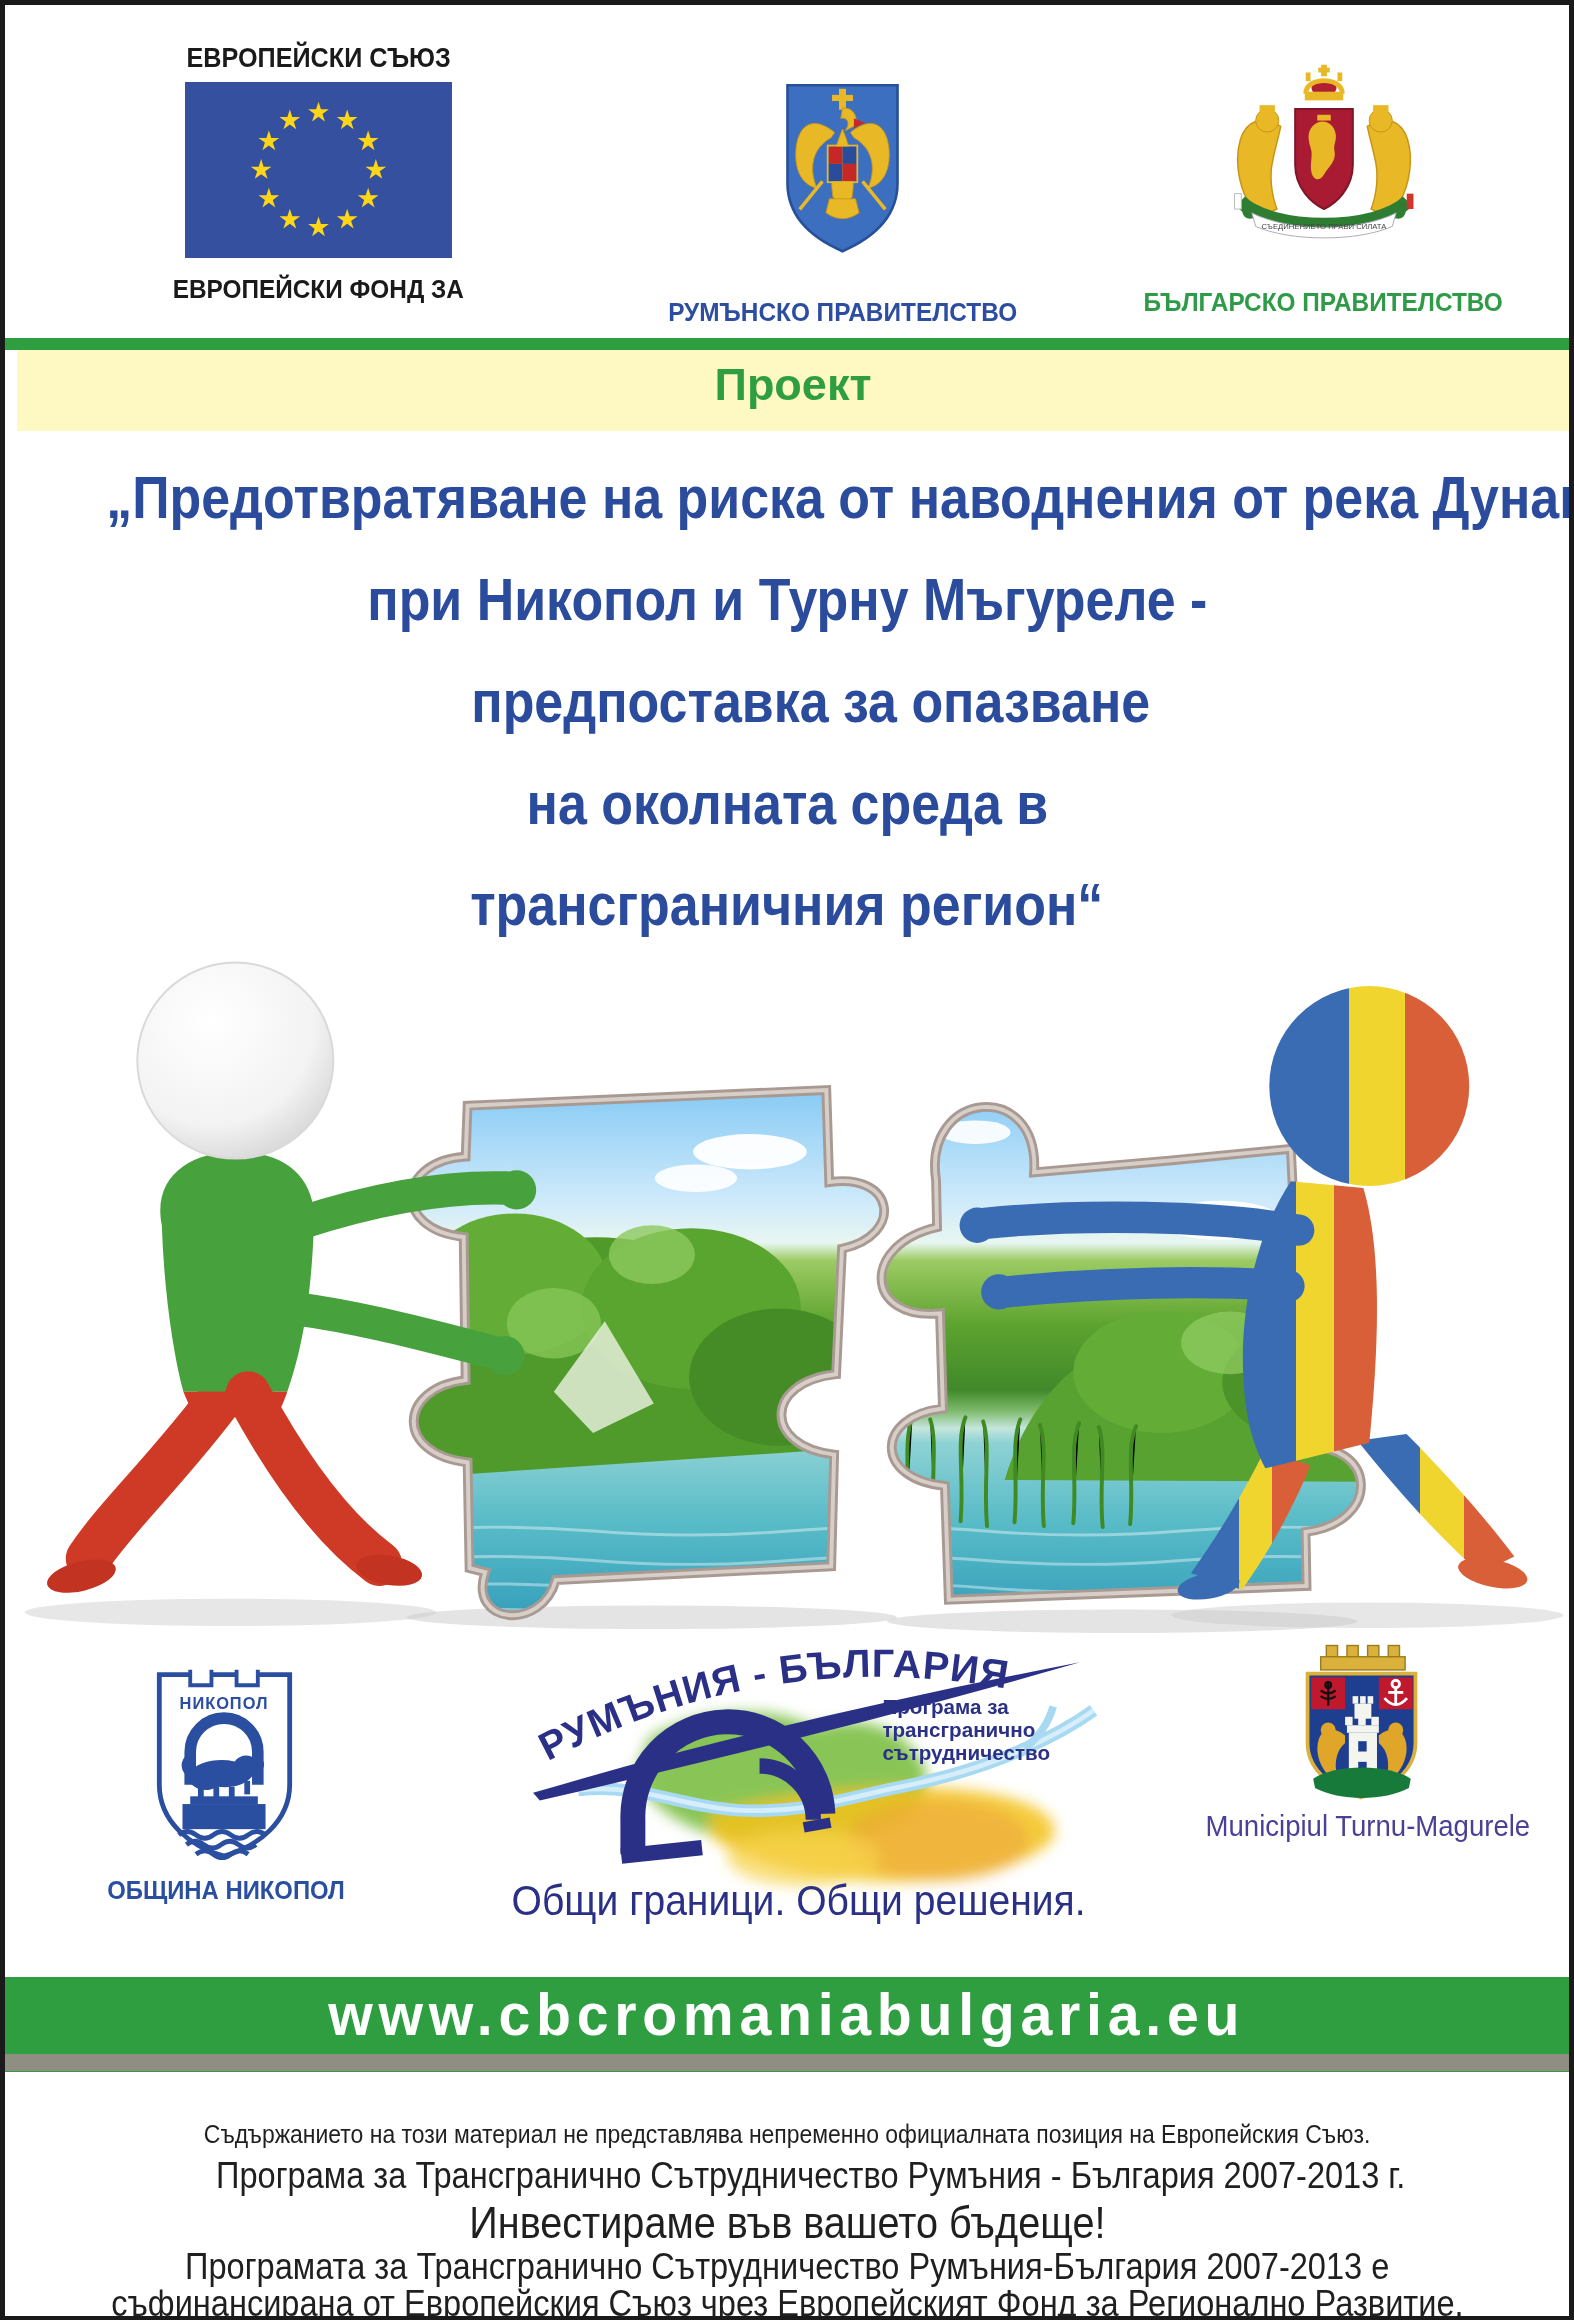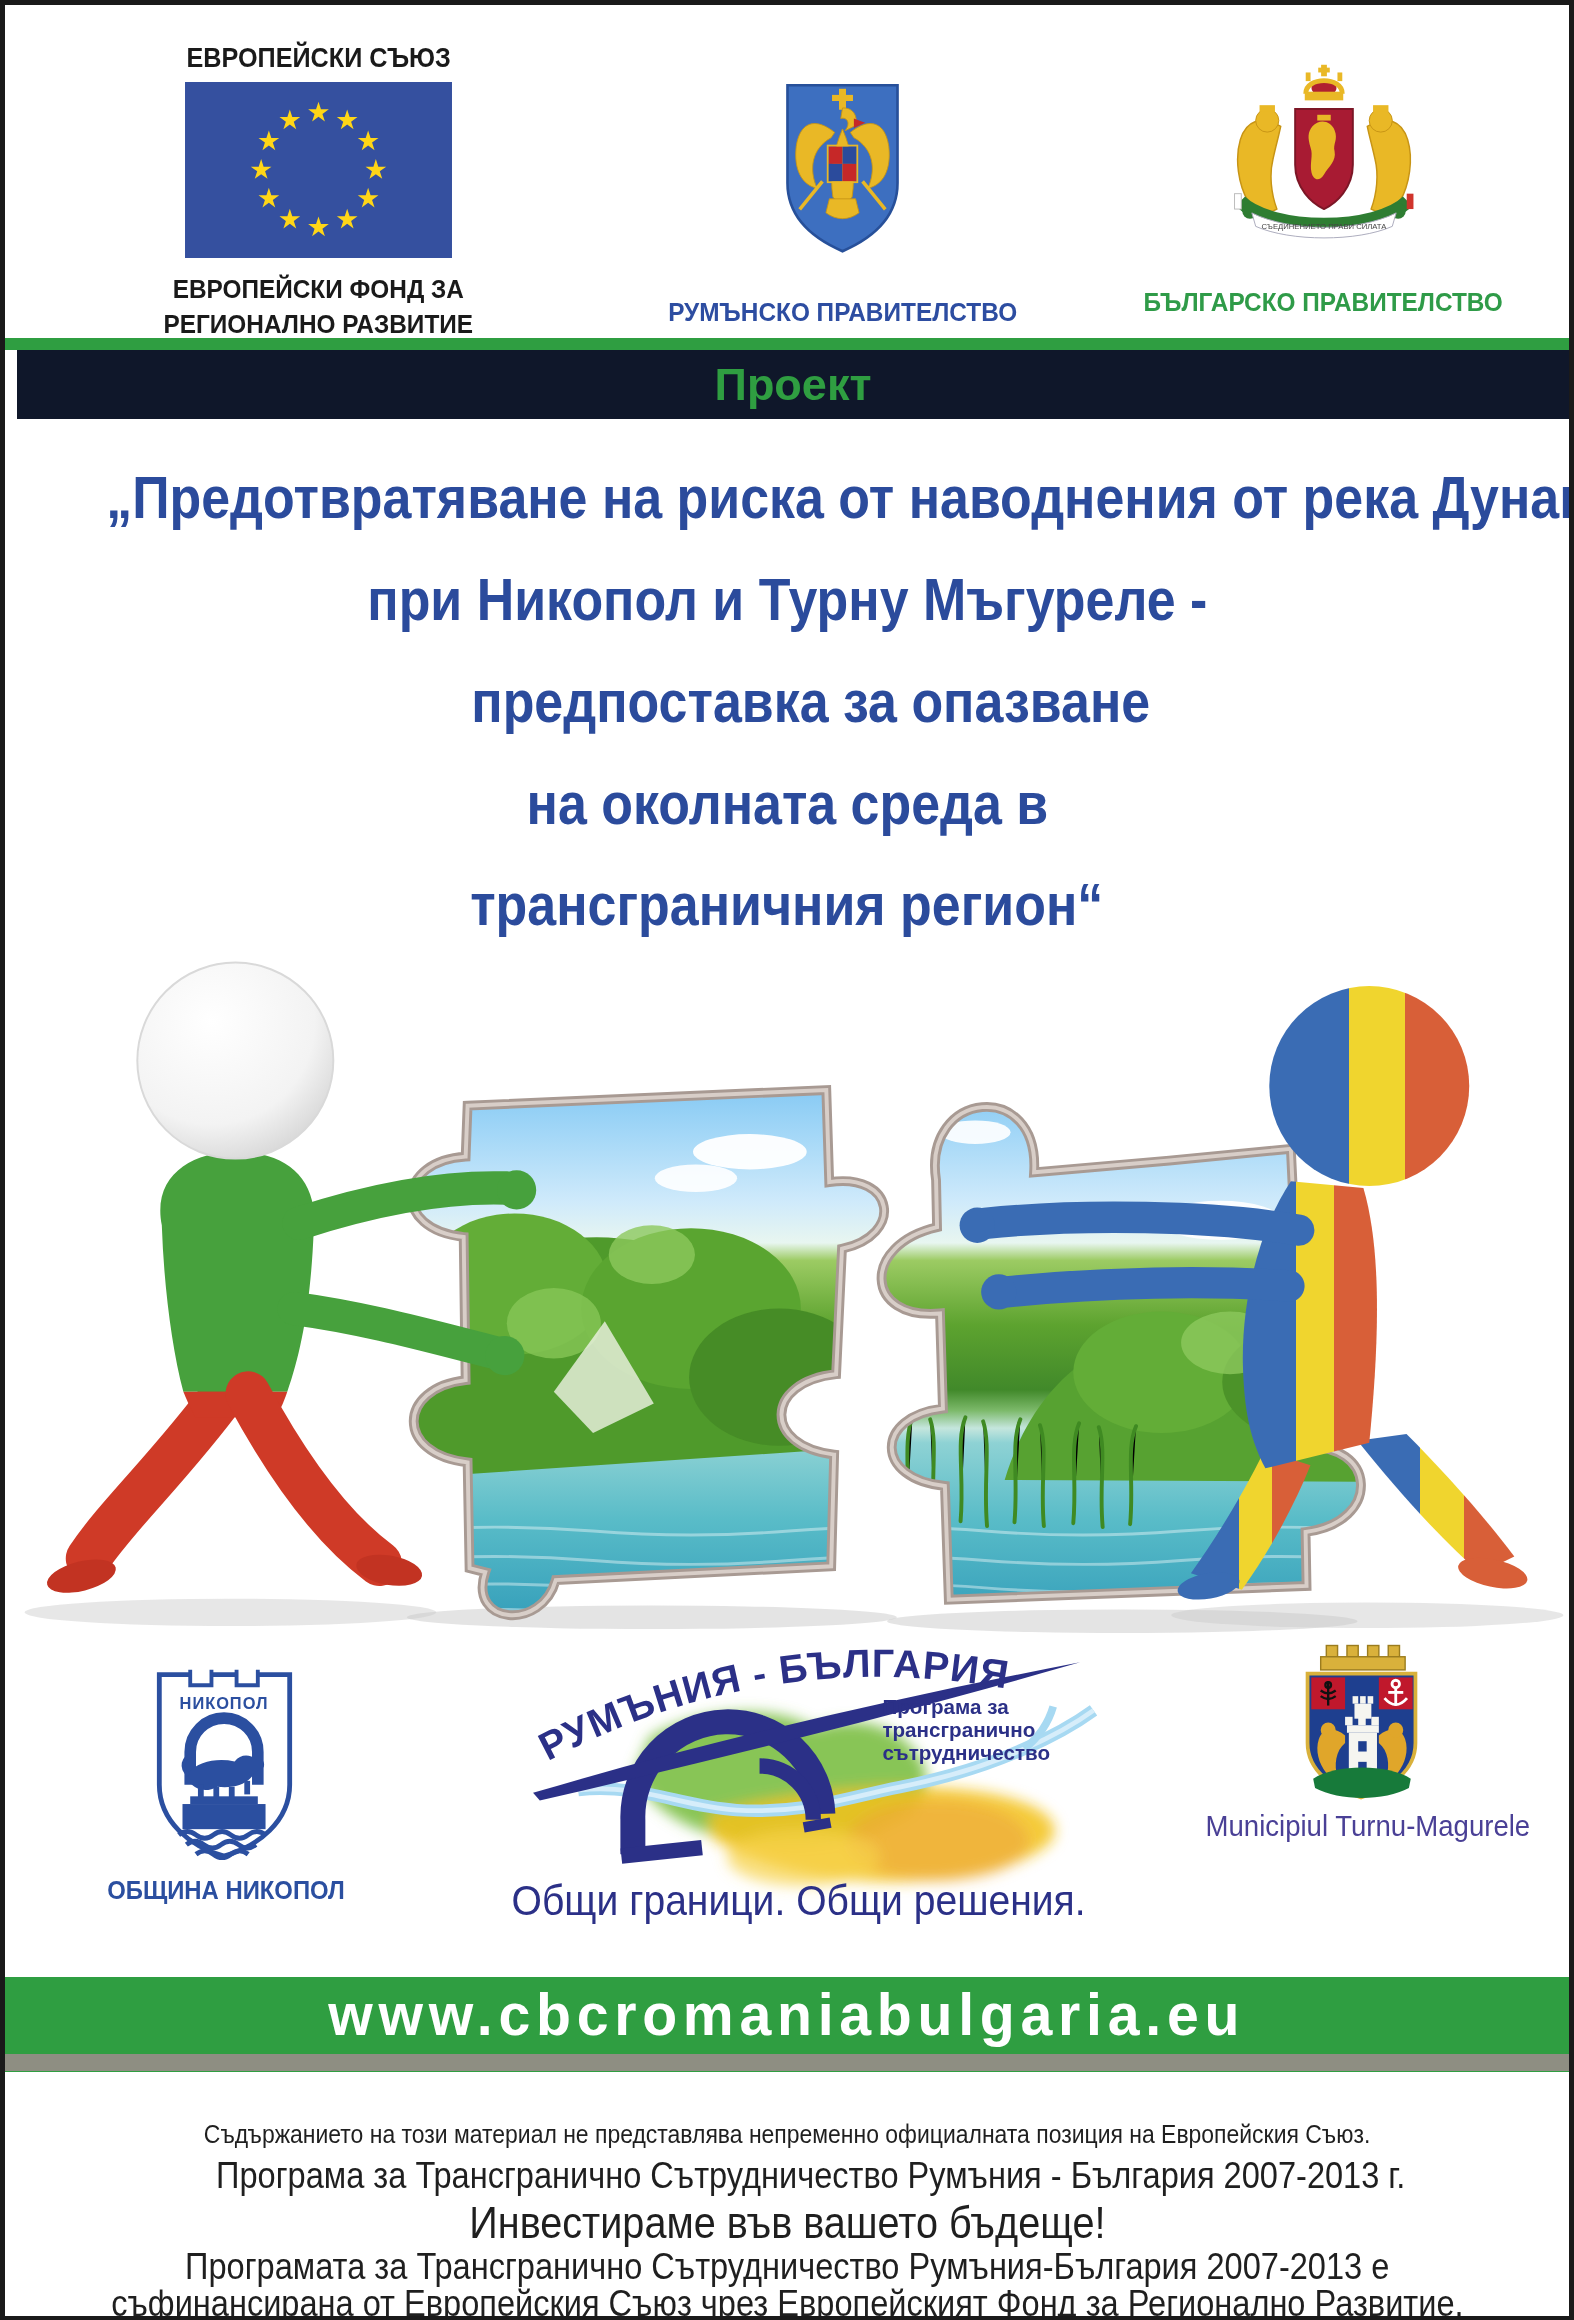--- a/index.html
+++ b/index.html
@@ -7,21 +7,21 @@
     border:5.9px solid #1a1a1a;box-sizing:border-box;overflow:hidden;
     font-family:"Liberation Sans","DejaVu Sans",sans-serif;}
   .abs{position:absolute;}
   .cline{position:absolute;left:0;right:0;text-align:center;white-space:nowrap;}
   .cx{display:inline-block;transform:scaleX(var(--sx,.9));transform-origin:center;white-space:nowrap;}
   .hdr-label{font-size:27.4px;font-weight:bold;color:#1a1a1a;}
   .fund{font-size:26.5px;font-weight:bold;color:#1a1a1a;line-height:35px;}
   .cap-ro{font-size:26.5px;color:#2d4da1;font-weight:bold;}
   .cap-bg{font-size:26.5px;color:#2f9b48;font-weight:bold;}
   .green-strip{left:0;right:0;top:333px;height:11.8px;background:#2f9e41;}
-  .yellow-band{left:12px;right:0;top:345px;height:69px;background:#0f172a;}
+  .yellow-band{left:12px;right:0;top:345px;height:81px;background:#fef9c3;}
   .yellow-band .txt{line-height:69px;font-size:45px;font-weight:bold;color:#2f9e41;}
   .title-line{font-size:59px;font-weight:bold;color:#2b4b9c;}
   .nikopol-cap{font-size:26.5px;font-weight:bold;color:#2b4fa0;}
   .motto{font-size:42px;font-weight:normal;color:#2b3087;}
   .turnu-cap{font-size:29px;color:#4a4096;}
   .site-band{left:0;right:0;top:1972px;height:95px;background:#2f9e41;}
   .site-band .txt{line-height:76px;font-size:59px;font-weight:bold;color:#fff;letter-spacing:5.9px;}
   .gray-strip{left:0;right:0;top:2049px;height:16.7px;background:#8e8e82;}
   .foot{color:#1f1f1f;}
   .f1{font-size:25.5px;} .f2{font-size:37px;} .f3{font-size:45px;} .f4{font-size:37px;}
@@ -46,21 +46,20 @@
         <use href="#star" x="164" y="139.2"></use>
       <use href="#star" x="135" y="147"></use>
         <use href="#star" x="106" y="139.2"></use>
       <use href="#star" x="84.8" y="118"></use>
         <use href="#star" x="77" y="89"></use>
       <use href="#star" x="84.8" y="60"></use>
         <use href="#star" x="106" y="38.8"></use>
     </svg>
     <div class="fund" style="margin-top:9.8px;">
       <div><span class="cx" style="--sx:.92">ЕВРОПЕЙСКИ ФОНД ЗА</span></div>
-      <div><span class="cx" style="--sx:.92">РЕГИОНАЛНО РАЗВИТИЕ</span></div>
     </div>
   </div>
 
   <div class="abs" style="left:627px;top:69px;width:421px;text-align:center;">
     <svg width="131" height="192" viewBox="0 0 150 210">
       <path d="M12 8 H138 V120 C138 158 112 182 75 198 C38 182 12 158 12 120 Z" fill="#3d6fc0" stroke="#27509a" stroke-width="3"></path>
       <rect x="71" y="12" width="8" height="24" fill="#e9b826"></rect>
         <rect x="63" y="19" width="24" height="7" fill="#e9b826"></rect>
       <path d="M75 34 C86 33 93 42 90 54 L78 60 C85 51 80 44 73 46 Z" fill="#e9b826" stroke="#c79415"></path>
       <path d="M88 46 L101 51 L88 57 Z" fill="#c62828"></path>

